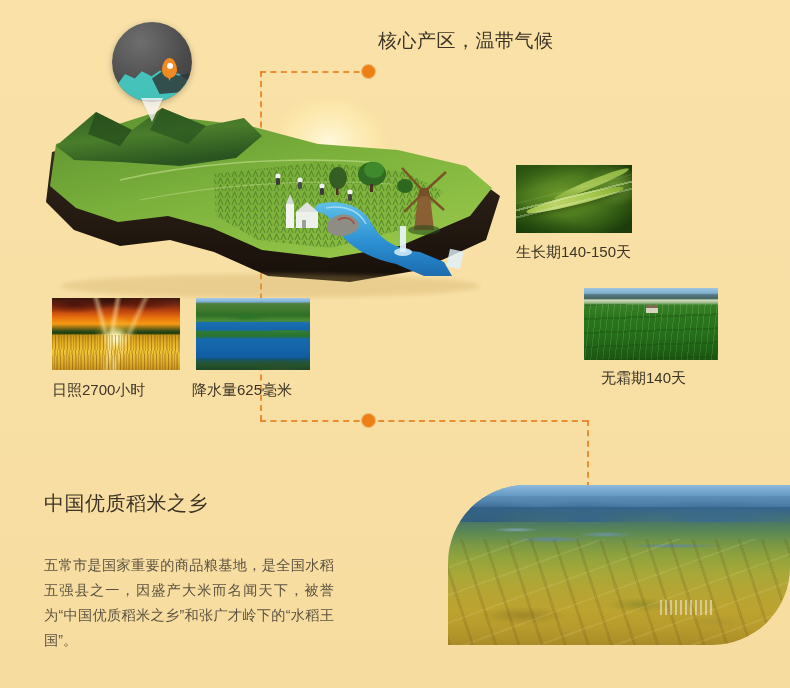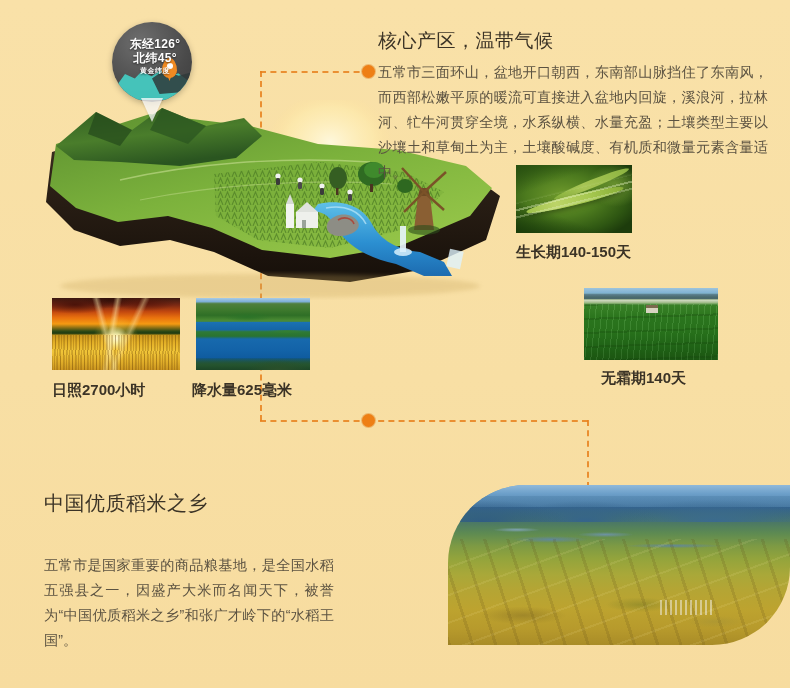--- a/index.html
+++ b/index.html
@@ -41,21 +41,21 @@
     white-space: nowrap;
   }
   .para {
     position: absolute;
     font-size: 14.2px; line-height: 25px;
     color: #5B5241;
     text-align: justify;
   }
   .cap {
     position: absolute;
-    font-size: 15px; font-weight: bold;
+    font-size: 15px; font-weight: normal;
     color: #3B3326; white-space: nowrap;
   }
 
   
   .photo {
     position: absolute;
     overflow: hidden;
     background: #bbb;
   }
 
@@ -414,30 +414,24 @@
 
     <ellipse cx="270" cy="186" rx="210" ry="12" fill="#c9a75d" opacity="0.30" filter="url(#fBlur)"></ellipse>
   </svg>
 
   <div id="pin">
     <div class="circle">
       <div class="landmass"></div>
       <div class="darkland"></div>
       <div class="marker"></div>
     </div>
-    <div class="ptext">
-      <div class="l1">东经126°</div>
-      <div class="l2">北纬45°</div>
-      <div class="l3">黄金纬度</div>
-    </div>
     <div class="tail"></div>
   </div>
 
   <div class="h-title" style="left:378px; top:28px;">核心产区，温带气候</div>
-  <div class="para" style="left:378px; top:60px; width:390px;">五常市三面环山，盆地开口朝西，东南部山脉挡住了东南风，而西部松嫩平原的暖流可直接进入盆地内回旋，溪浪河，拉林河、牤牛河贯穿全境，水系纵横、水量充盈；土壤类型主要以沙壤土和草甸土为主，土壤酸碱度、有机质和微量元素含量适中。</div>
 
   <div class="photo ph-rice" style="left:516px; top:165px; width:116px; height:68px;">
     <div class="blur"></div>
       <div class="stalk2"></div>
       <div class="stalk"></div>
       <div class="grains"></div>
   </div>
   <div class="cap" style="left:516px; top:243px;">生长期140-150天</div>
 
   <div class="photo ph-sun" style="left:52px; top:298px; width:128px; height:72px;">

